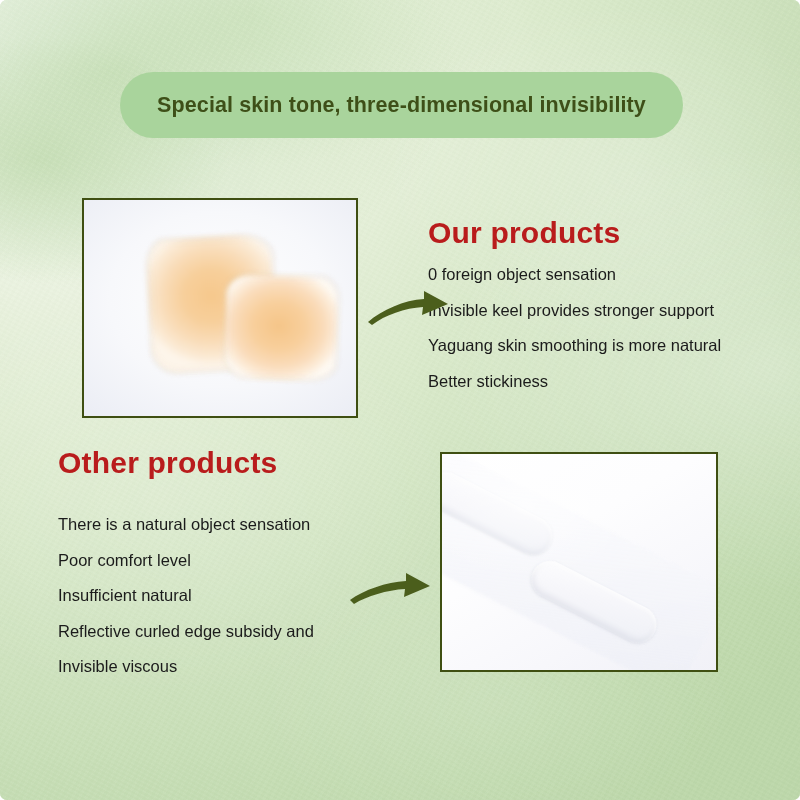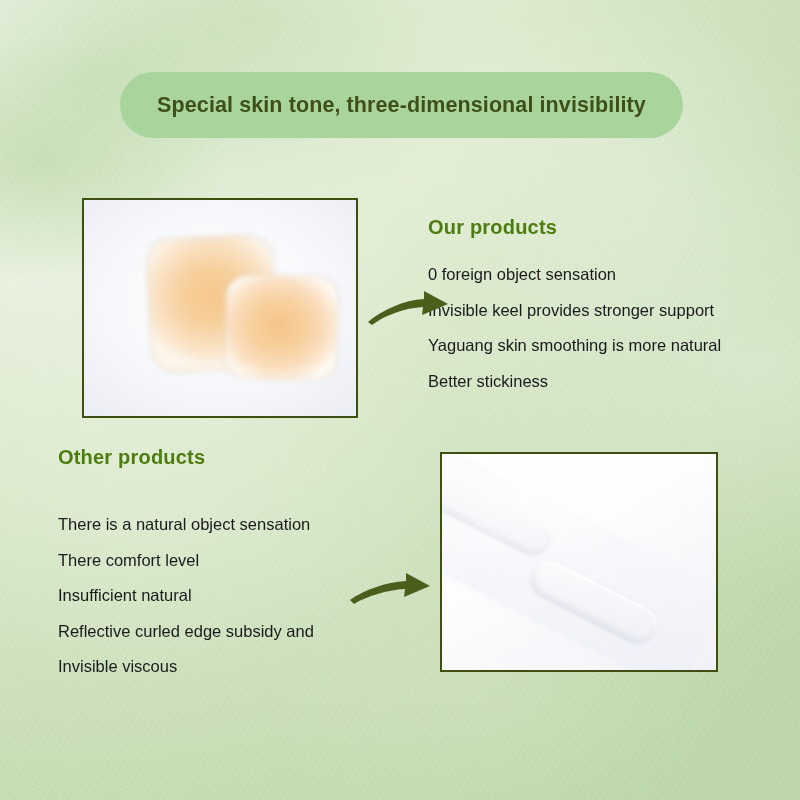--- a/index.html
+++ b/index.html
@@ -8,20 +8,21 @@
     width:800px; height:800px;
     font-family:"Liberation Sans", sans-serif;
     overflow:hidden;
   }
 
   #page {
     position:relative;
     width:800px; height:800px;
     background:#cfe3bf;
     overflow:hidden;
+    border-radius:7px;
   }
 
   
   .bg-layer { position:absolute; inset:0; }
 
   .bg-base {
     background:
       radial-gradient(125% 115% at 8% 4%,
         #fbfdfa 0%, #f4f9ef 14%, #e9f2de 30%,
         #dcebcd 48%, #cfe3bf 68%, #c3dcb1 88%, #bdd8aa 100%);
@@ -143,22 +144,22 @@
     filter:blur(1.6px);
   }
   .p2-glow {
     position:absolute; inset:0;
     background:radial-gradient(60% 48% at 30% 24%, rgba(255,255,255,.55) 0%, rgba(255,255,255,0) 72%);
   }
 
   
   .heading {
     position:absolute;
-    font-size:20px; font-weight:bold;
-    color:#4d7c0f;
+    font-size:30px; font-weight:bold;
+    color:#b91c1c;
     letter-spacing:.2px;
     white-space:nowrap;
   }
   #ours-heading   { left:428px; top:216px; }
   #others-heading { left:58px;  top:446px; }
 
   .list { position:absolute; }
   #ours-list   { left:428px; top:266px; }
   #others-list { left:58px;  top:516px; }
 
@@ -223,21 +224,21 @@
         <div class="oval oval-2"></div>
       </div>
       <div class="p2-glow"></div>
     </div>
   </div>
 
   <div class="heading" id="others-heading">Other products</div>
 
   <div class="list" id="others-list">
     <div class="list-item">There is a natural object sensation</div>
-    <div class="list-item">There comfort level</div>
+    <div class="list-item">Poor comfort level</div>
     <div class="list-item">Insufficient natural</div>
     <div class="list-item">Reflective curled edge subsidy and</div>
     <div class="list-item">Invisible viscous</div>
   </div>
 
   <div class="arrow" id="arrow-left">
     <svg viewBox="0 0 86 52" width="86" height="52">
       <path d="M84 38 C 70 28, 48 20, 28 19 L 28 11 L 4 24 L 30 35 L 29 27
                C 47 28, 67 34, 80 42 Z" fill="#4b5e1c" transform="translate(86,0) scale(-1,1)"></path>
     </svg>

